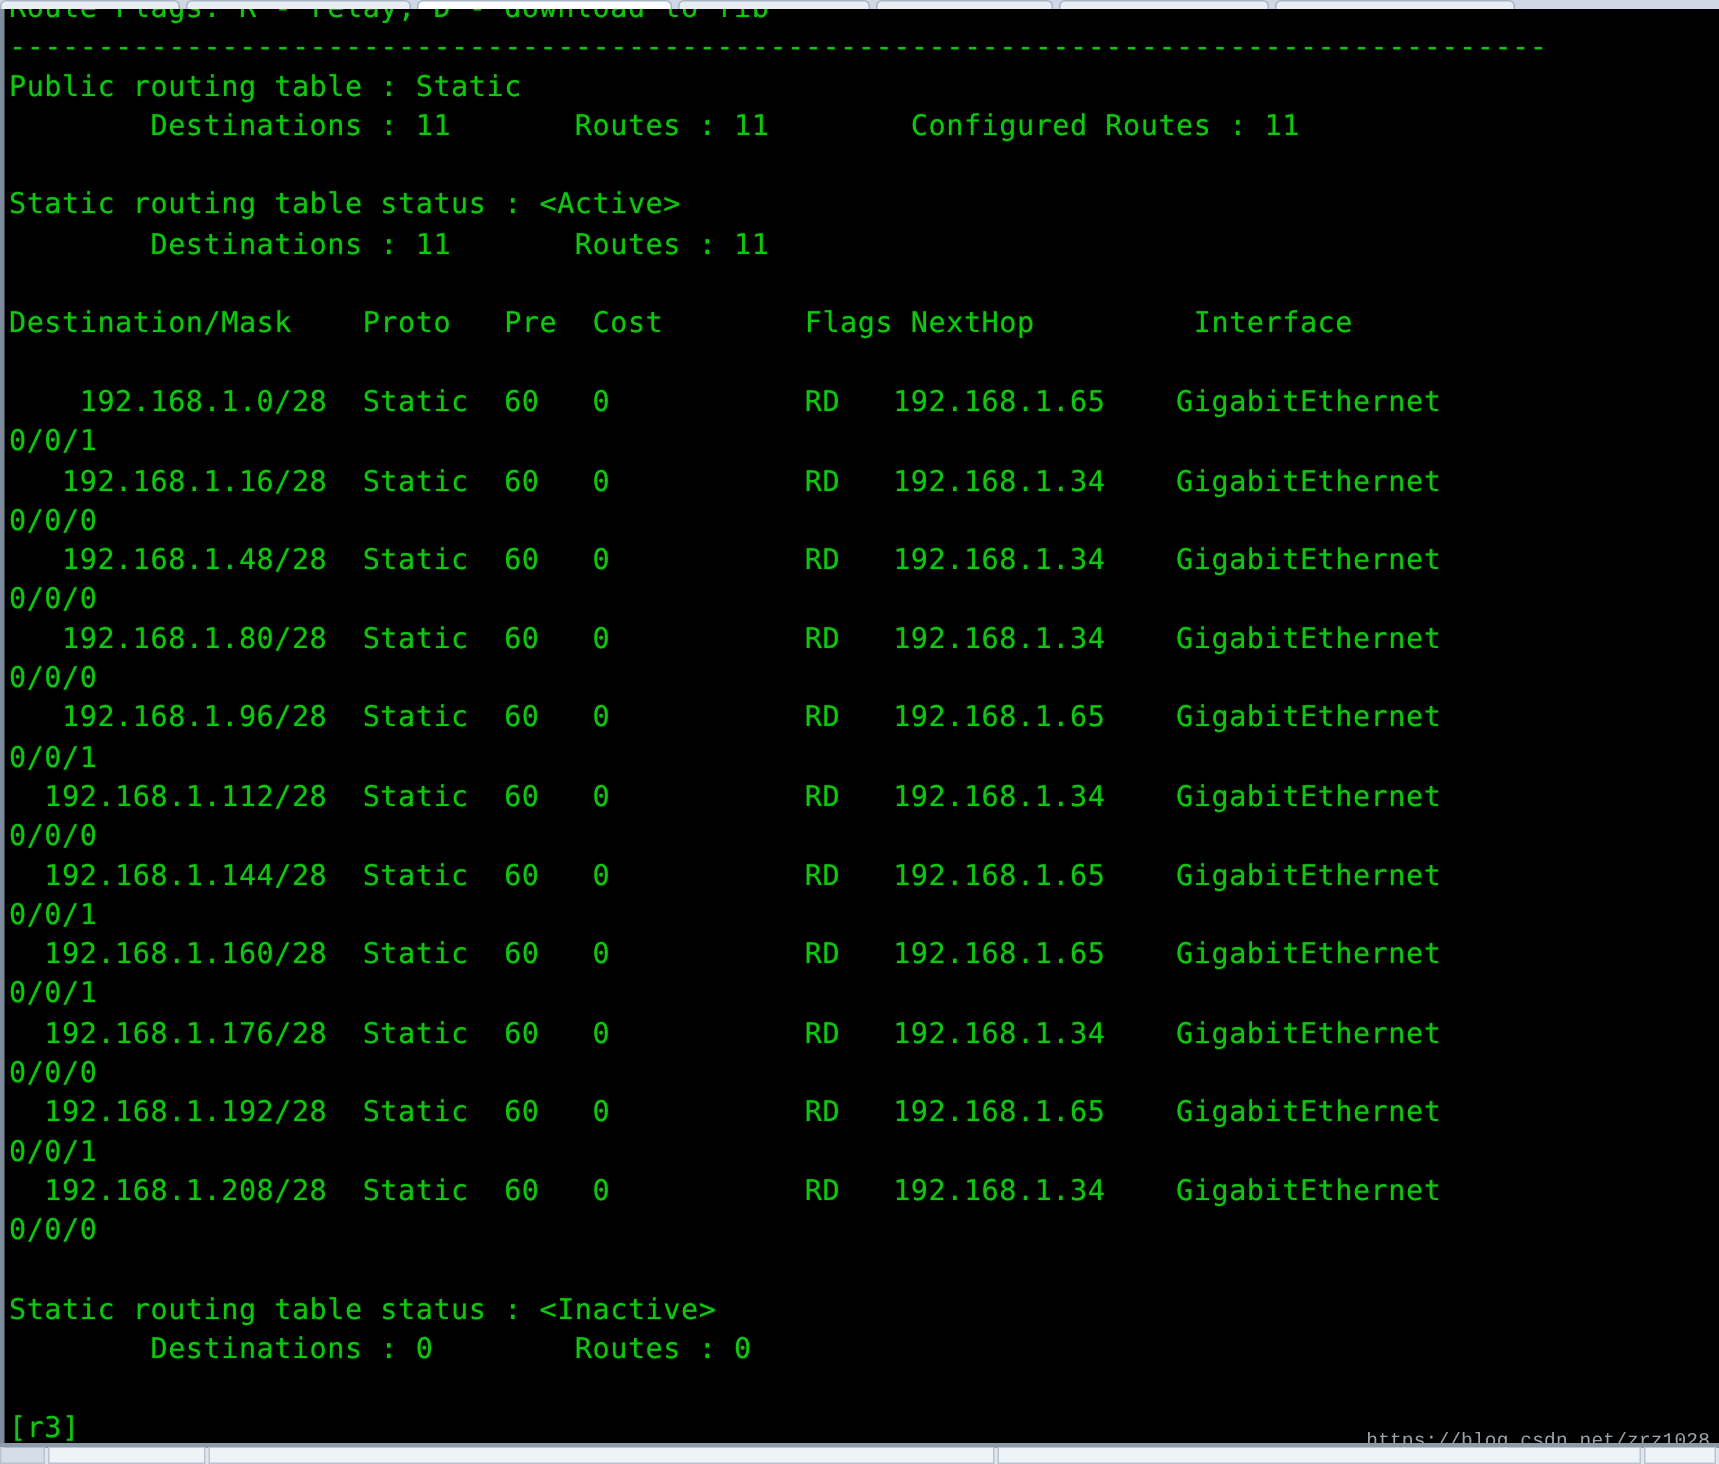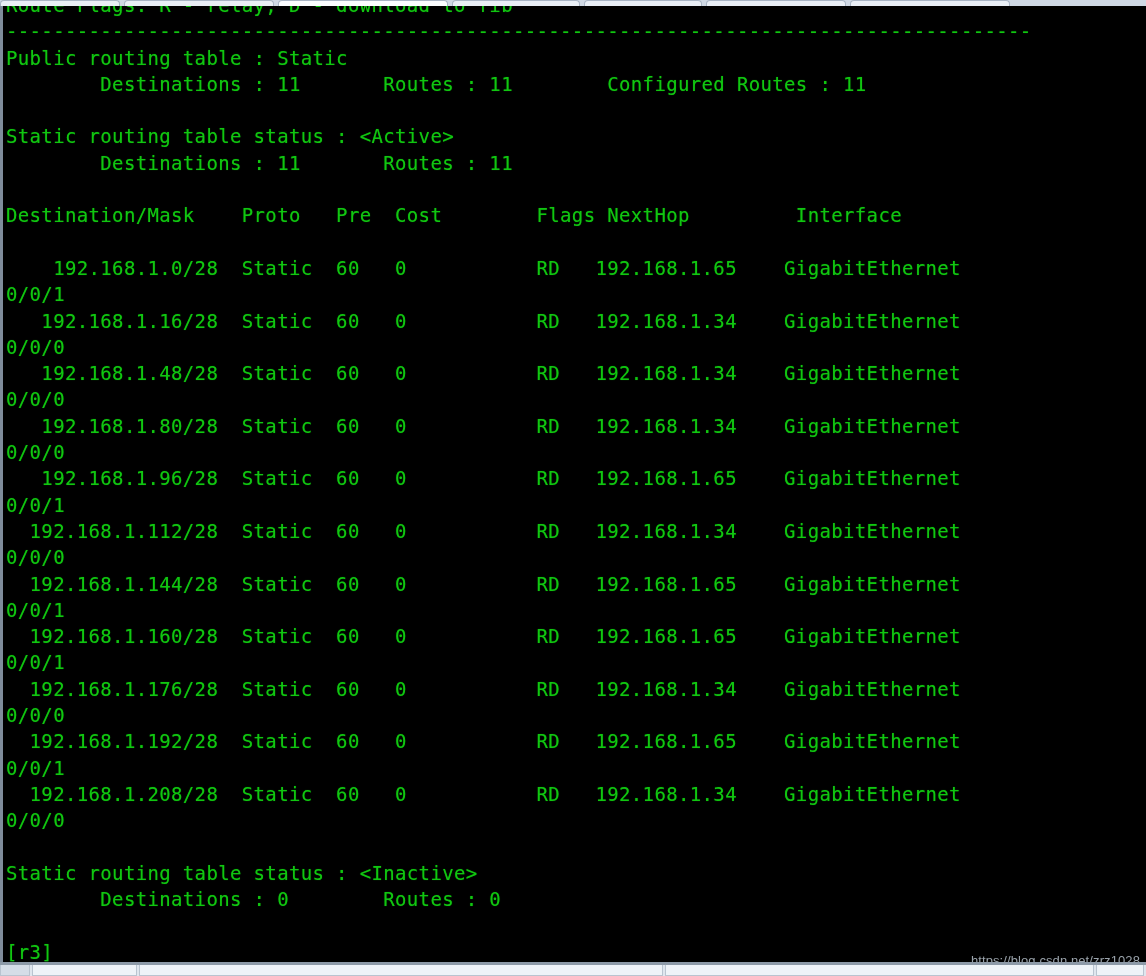--- a/index.html
+++ b/index.html
@@ -76,21 +76,21 @@
     white-space: pre;
   }
   .term-line.blank { color: transparent; }
 
   
   #csdn-watermark {
     position: absolute;
     right: 6px;
     bottom: 8px;
     color: #9aa3ab;
-    font-family: Liberation Sans, sans-serif;
+    font-family: Liberation Mono, monospace;
     font-size: 13px;
     letter-spacing: 0.1px;
     z-index: 6;
     white-space: nowrap;
     margin-left: 30px;
   }
 
   
   #os-taskbar-divider {
     position: absolute;

